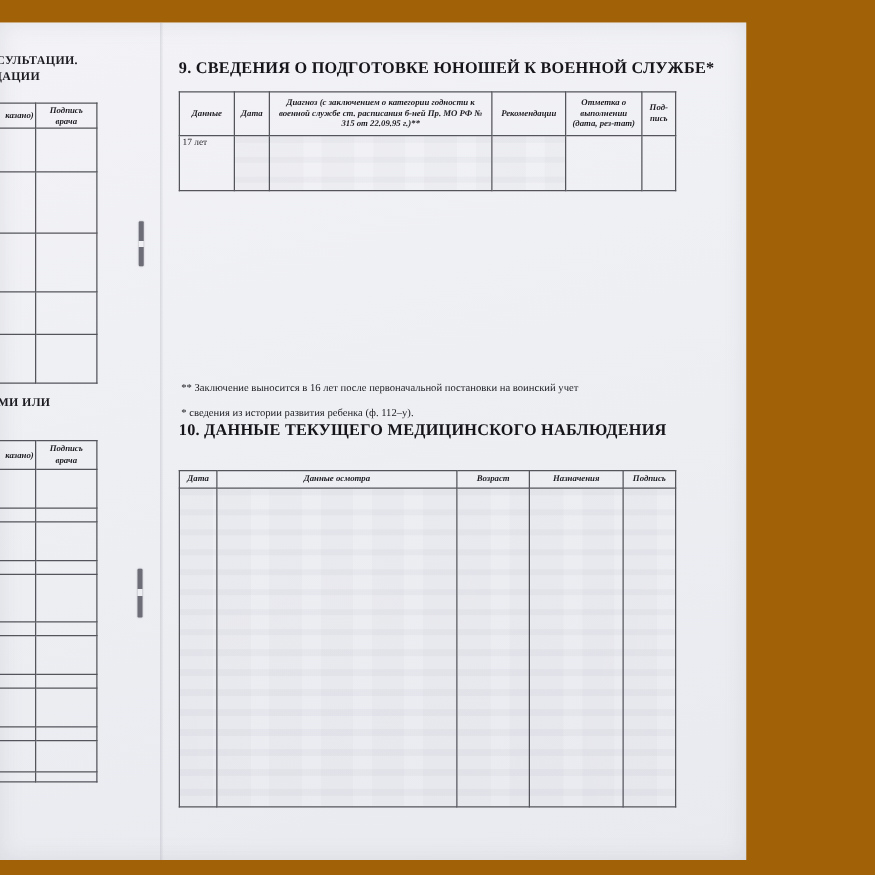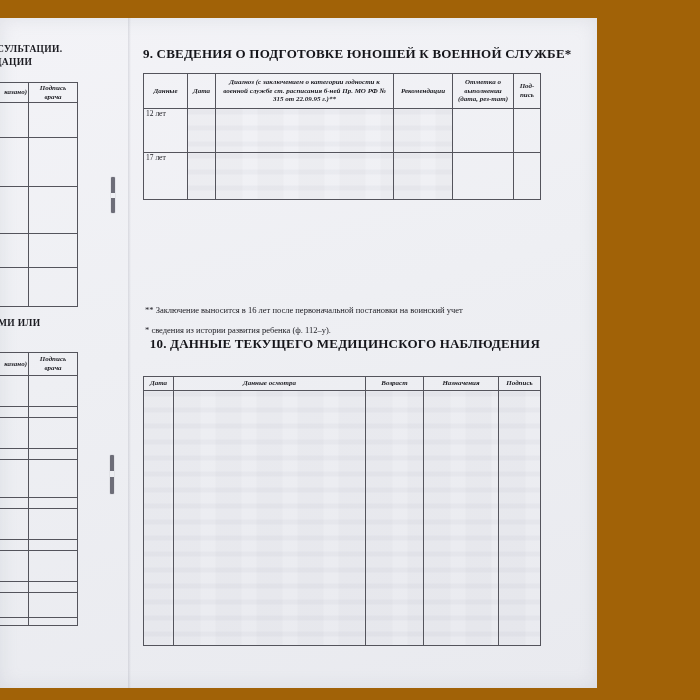--- a/index.html
+++ b/index.html
@@ -41,21 +41,21 @@
   .lp-frag{text-align:right;padding-right:1px;}
   .t-a{top:64px;}
   .t-b{top:334px;}
   .t-a tbody tr:nth-child(1){height:35px}.t-a tbody tr:nth-child(2){height:49px}
   .t-a tbody tr:nth-child(3){height:47px}.t-a tbody tr:nth-child(4){height:34px}
   .t-a tbody tr:nth-child(5){height:39px}
   .t-b tbody tr:nth-child(odd){height:31px}.t-b tbody tr:nth-child(even){height:11px}
   .t-b tbody tr:nth-child(5){height:38px}.t-b tbody tr:nth-child(11){height:25px}
   .t-b tbody tr:nth-child(12){height:8px}
   
-  .title{position:absolute;left:143px;width:397px;text-align:right;font-weight:bold;
+  .title{position:absolute;left:143px;width:397px;text-align:left;font-weight:bold;
          font-size:13px;letter-spacing:.2px;white-space:nowrap;color:#15151a;}
   .title-9{top:28px;}
   .title-10{top:318px;}
   .t9{left:143px;top:55px;}
   .t9 thead tr{height:35px;}
   .t9 tbody tr:nth-child(1){height:44px}.t9 tbody tr:nth-child(2){height:47px}
   .t9 tbody tr:nth-child(3){height:48px}.t9 tbody tr:nth-child(4){height:45px}
   .t10{left:143px;top:358px;}
   .t10 thead tr{height:14px;}
   .t10 tbody tr{height:255px;}
@@ -199,28 +199,20 @@
             <th>Данные</th>
             <th>Дата</th>
             <th>Диагноз (с заключением о категории годности к военной службе ст. расписания б-ней Пр. МО РФ № 315 от 22.09.95 г.)**</th>
             <th>Рекомендации</th>
             <th>Отметка о выполнении (дата, рез-тат)</th>
             <th>Под-пись</th>
           </tr>
         </thead>
         <tbody>
           <tr>
-            <td class="row-label">12 лет</td>
-            <td class="ghost"></td>
-              <td class="ghost"></td>
-            <td class="ghost"></td>
-              <td></td>
-              <td></td>
-          </tr>
-          <tr>
             <td class="row-label">17 лет</td>
             <td class="ghost"></td>
               <td class="ghost"></td>
             <td class="ghost"></td>
               <td></td>
               <td></td>
           </tr>
         </tbody>
       </table>
 

